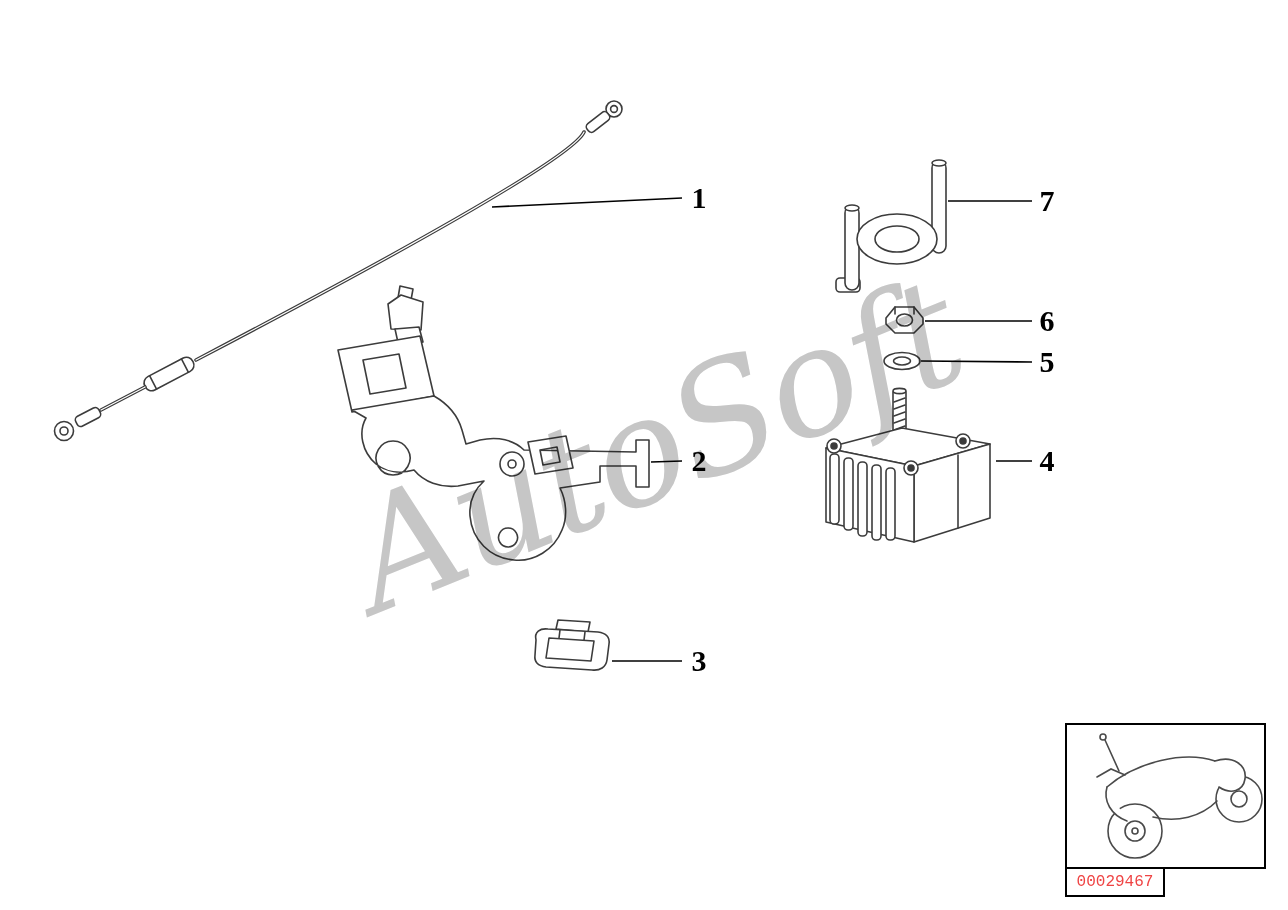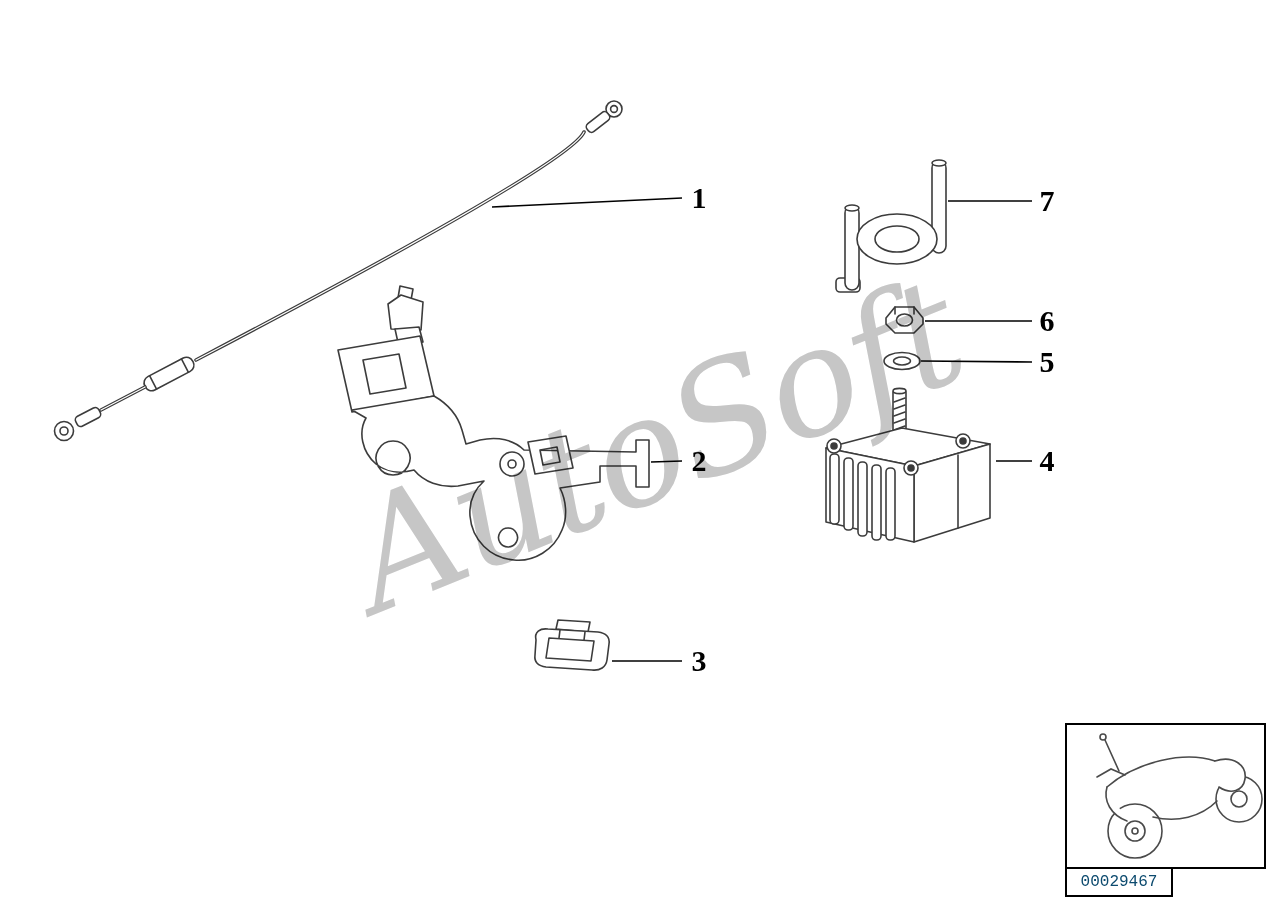--- a/index.html
+++ b/index.html
@@ -18,24 +18,24 @@
   .callout {
     position:absolute; transform:translate(-50%,-50%);
     font-family:"Liberation Serif", serif; font-weight:bold; font-size:30px; color:#000;
     z-index:4; cursor:pointer;
   }
   .thumb-box {
     position:absolute; left:1065px; top:723px; width:201px; height:146px;
     border:2px solid #000; background:#fff; z-index:2;
   }
   .number-box {
-    position:absolute; left:1065px; top:867px; width:108px; height:30px;
+    position:absolute; left:1065px; top:867px; width:100px; height:30px;
     border:2px solid #000; background:#fff; z-index:2;
     display:flex; align-items:center; justify-content:center;
-    font-family:"Liberation Mono", monospace; font-size:16px; color:#0c4a6e;
+    font-family:"Liberation Mono", monospace; font-size:16px; color:#ef4444;
   }
 </style>
 </head>
 <body>
 
 <div id="canvas">
 
   <svg id="drawing" width="1288" height="910" viewBox="0 0 1288 910">
 
     <g class="part">

